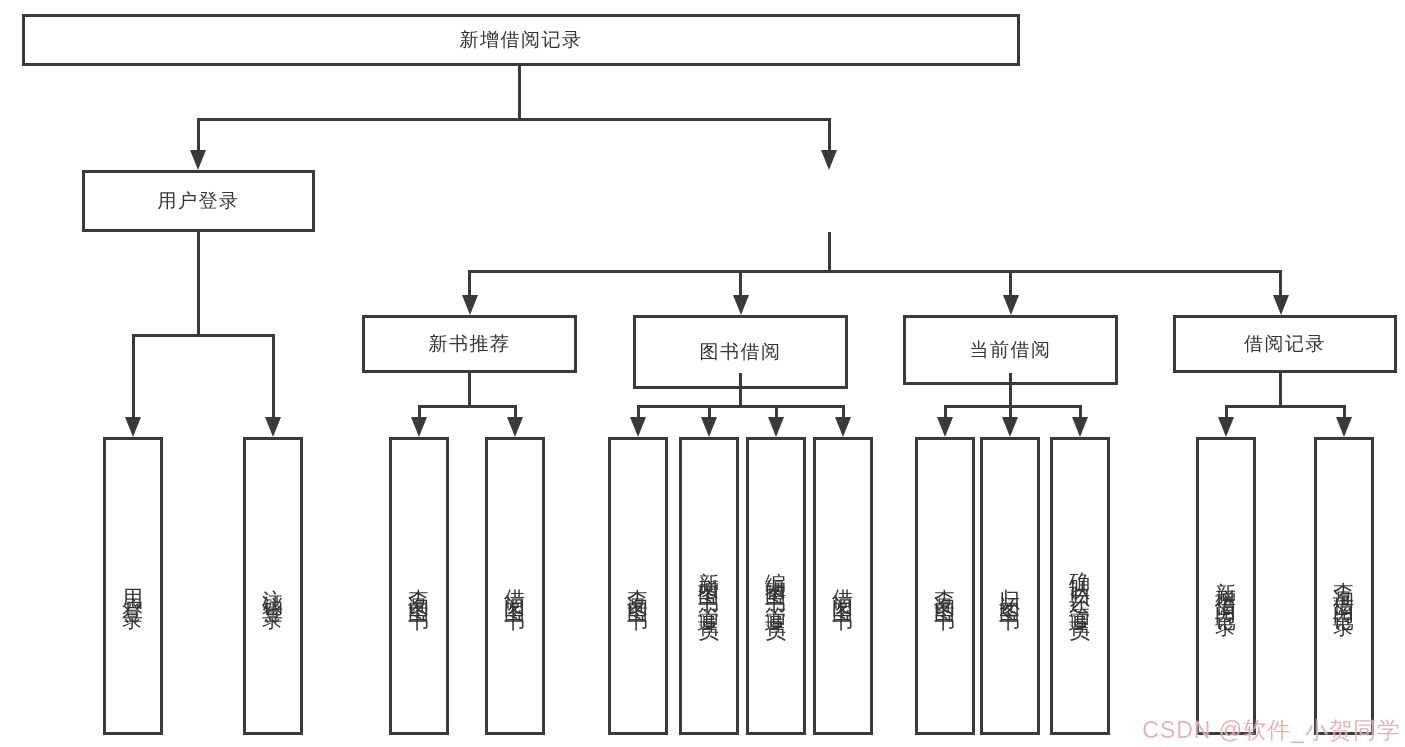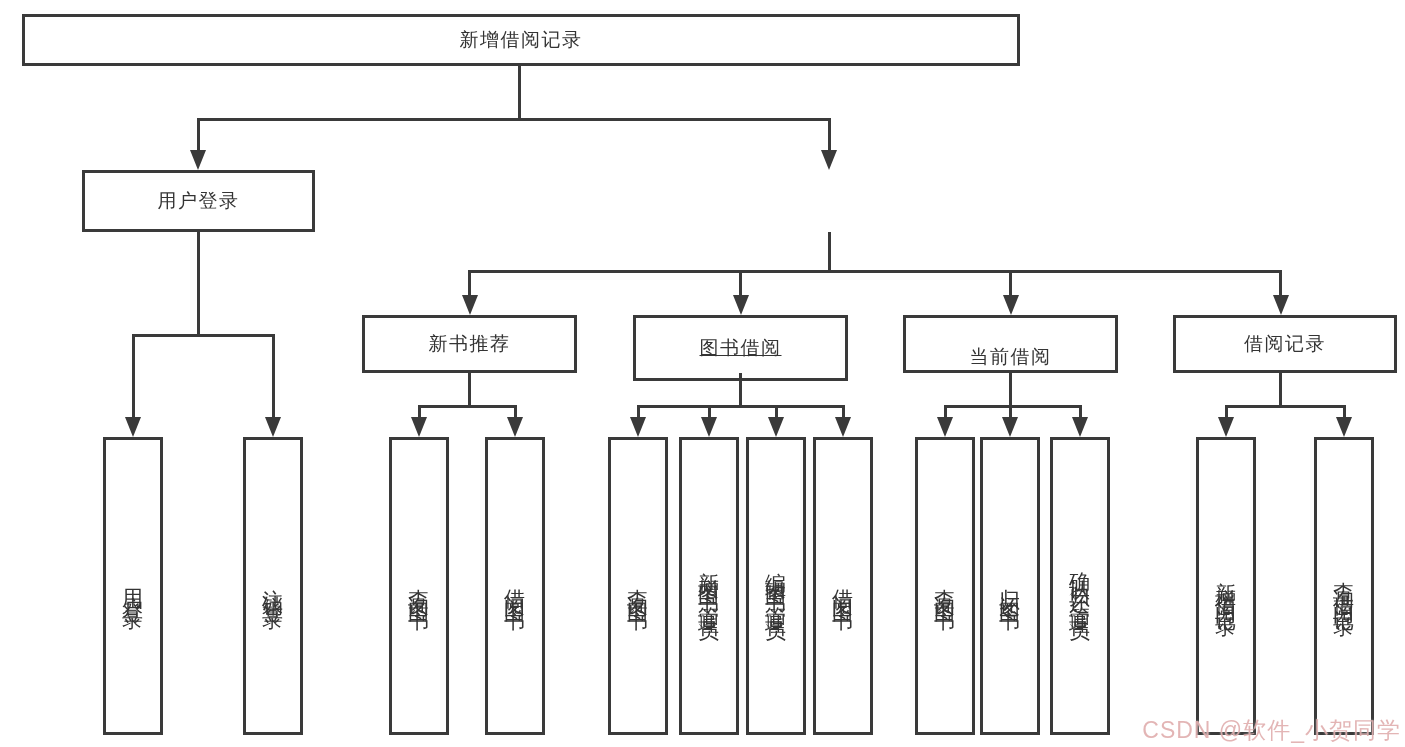--- a/index.html
+++ b/index.html
@@ -65,24 +65,24 @@
   <div class="vl" style="left:739px;top:270px;height:27px;"></div>
   <div class="ah" style="left:733px;top:295px;"></div>
   <div class="vl" style="left:1009px;top:270px;height:27px;"></div>
   <div class="ah" style="left:1003px;top:295px;"></div>
   <div class="vl" style="left:1279px;top:270px;height:27px;"></div>
   <div class="ah" style="left:1273px;top:295px;"></div>
 
   <div class="box hlabel" style="left:362px;top:315px;width:215px;height:58px;">
     <span>新书推荐</span>
   </div>
-  <div class="box hlabel" style="left:633px;top:315px;width:215px;height:66px;text-decoration:underline;">
+  <div class="box hlabel" style="left:633px;top:315px;width:215px;height:74px;">
     <span>图书借阅</span>
   </div>
-  <div class="box hlabel" style="left:903px;top:315px;width:215px;height:58px;align-items:flex-end;">
+  <div class="box hlabel" style="left:903px;top:315px;width:215px;height:70px;">
     <span>当前借阅</span>
   </div>
   <div class="box hlabel" style="left:1173px;top:315px;width:224px;height:58px;">
     <span>借阅记录</span>
   </div>
 
   <div class="vl" style="left:468px;top:373px;height:35px;"></div>
   <div class="hl" style="left:418px;top:405px;width:98px;"></div>
   <div class="vl" style="left:418px;top:405px;height:14px;"></div>
   <div class="ah" style="left:411px;top:417px;"></div>

